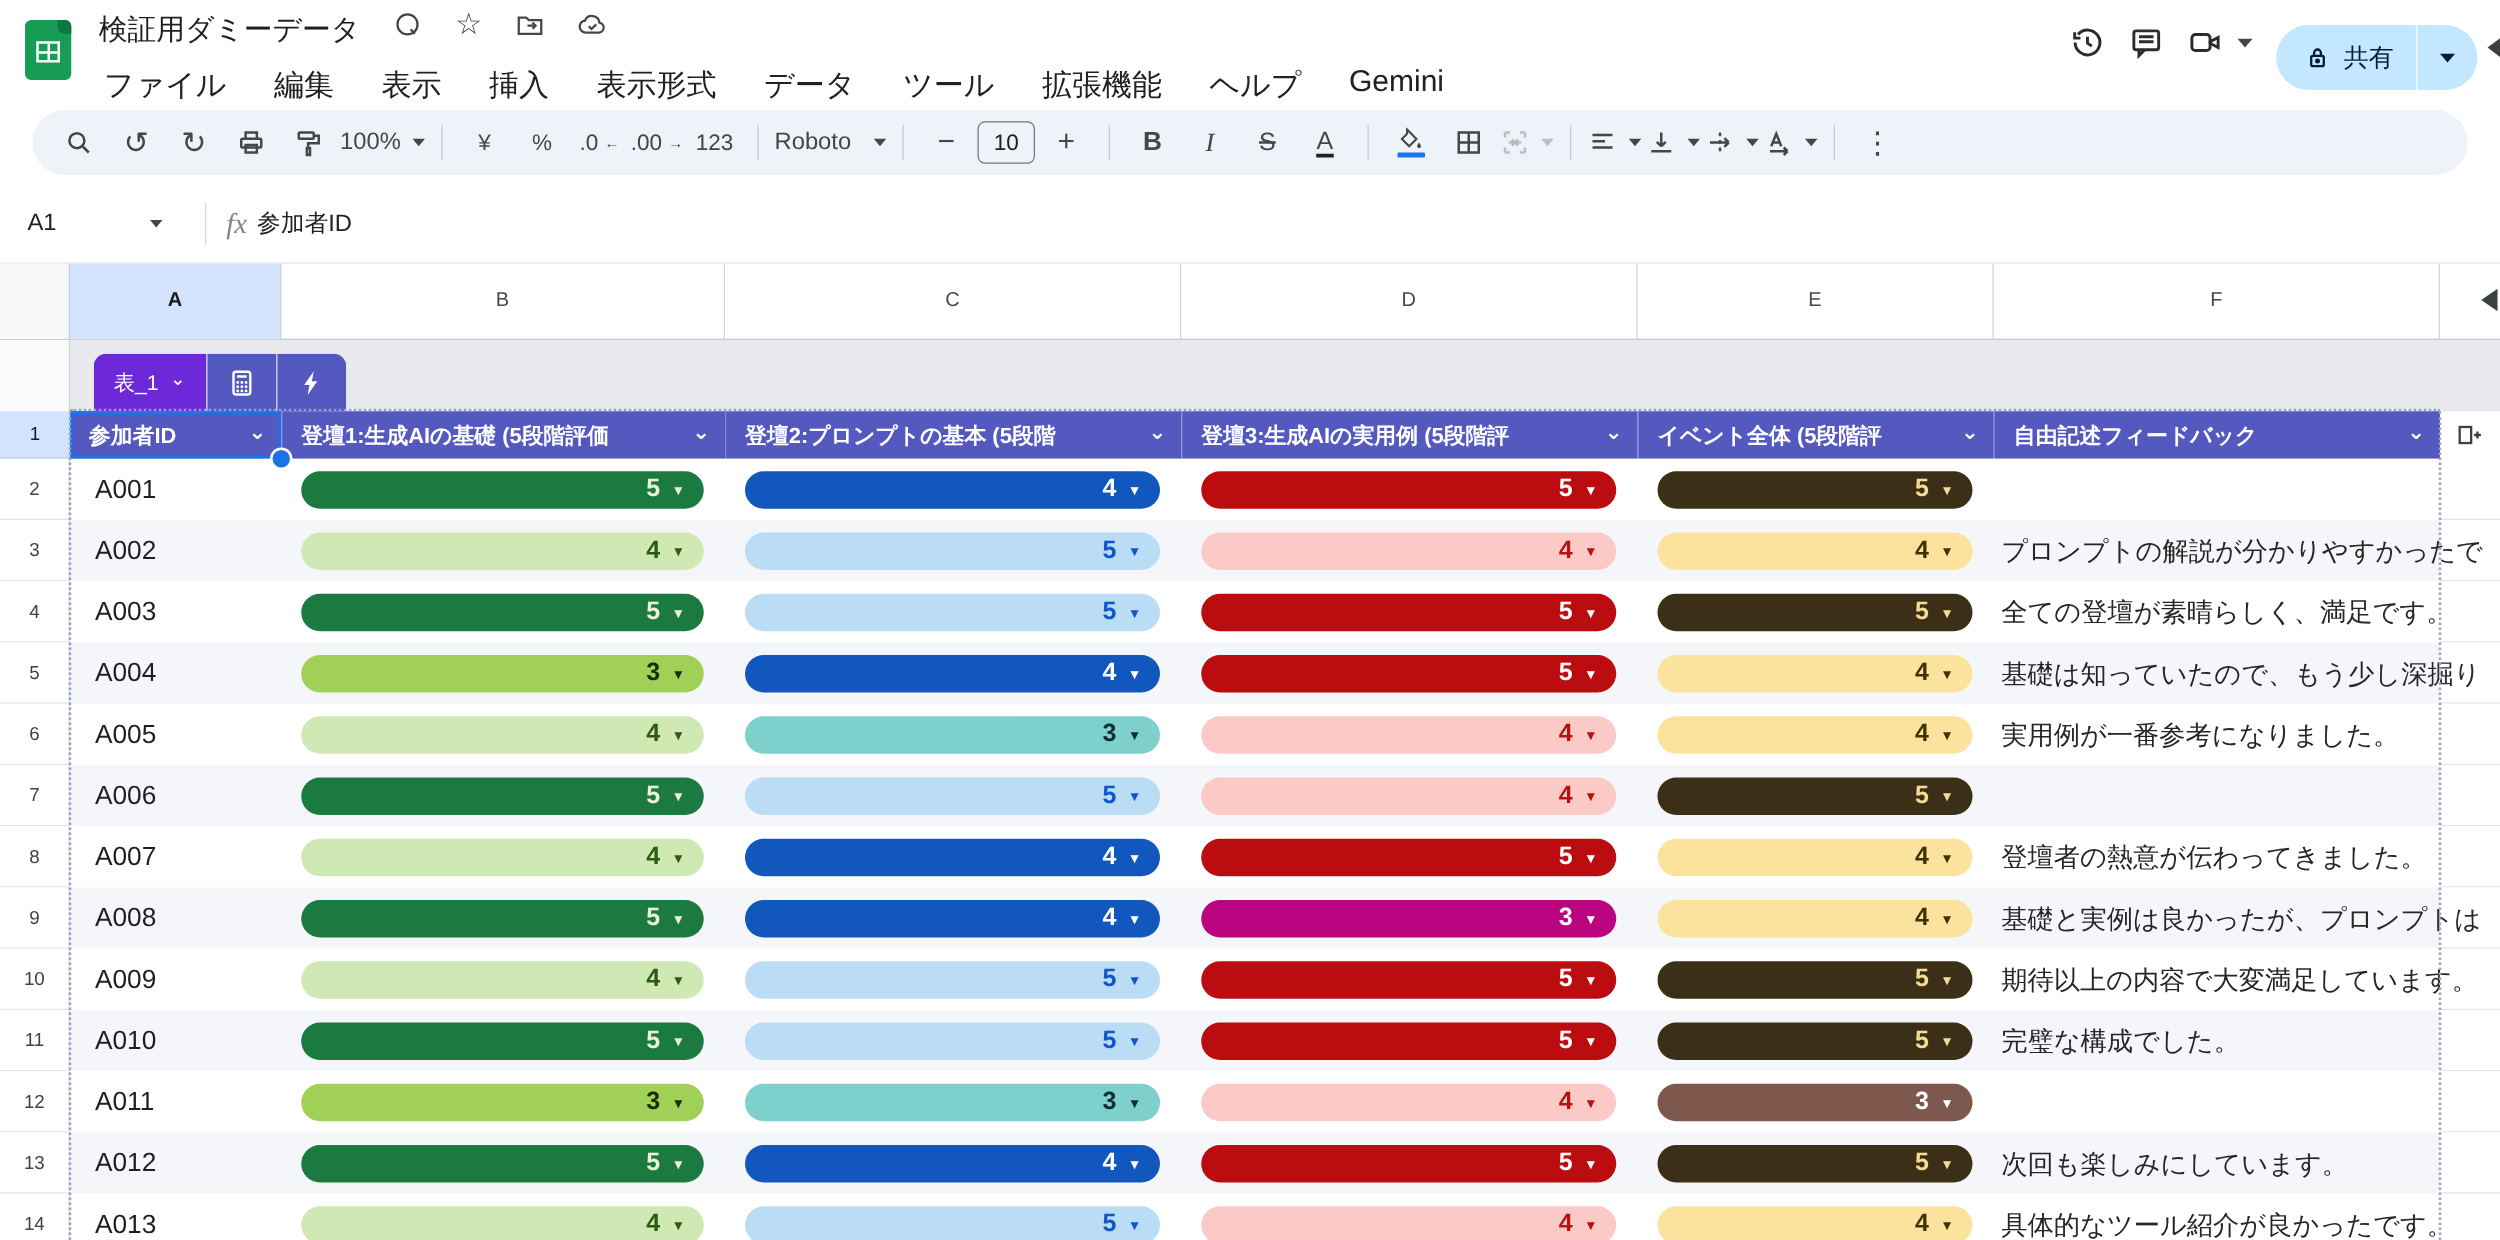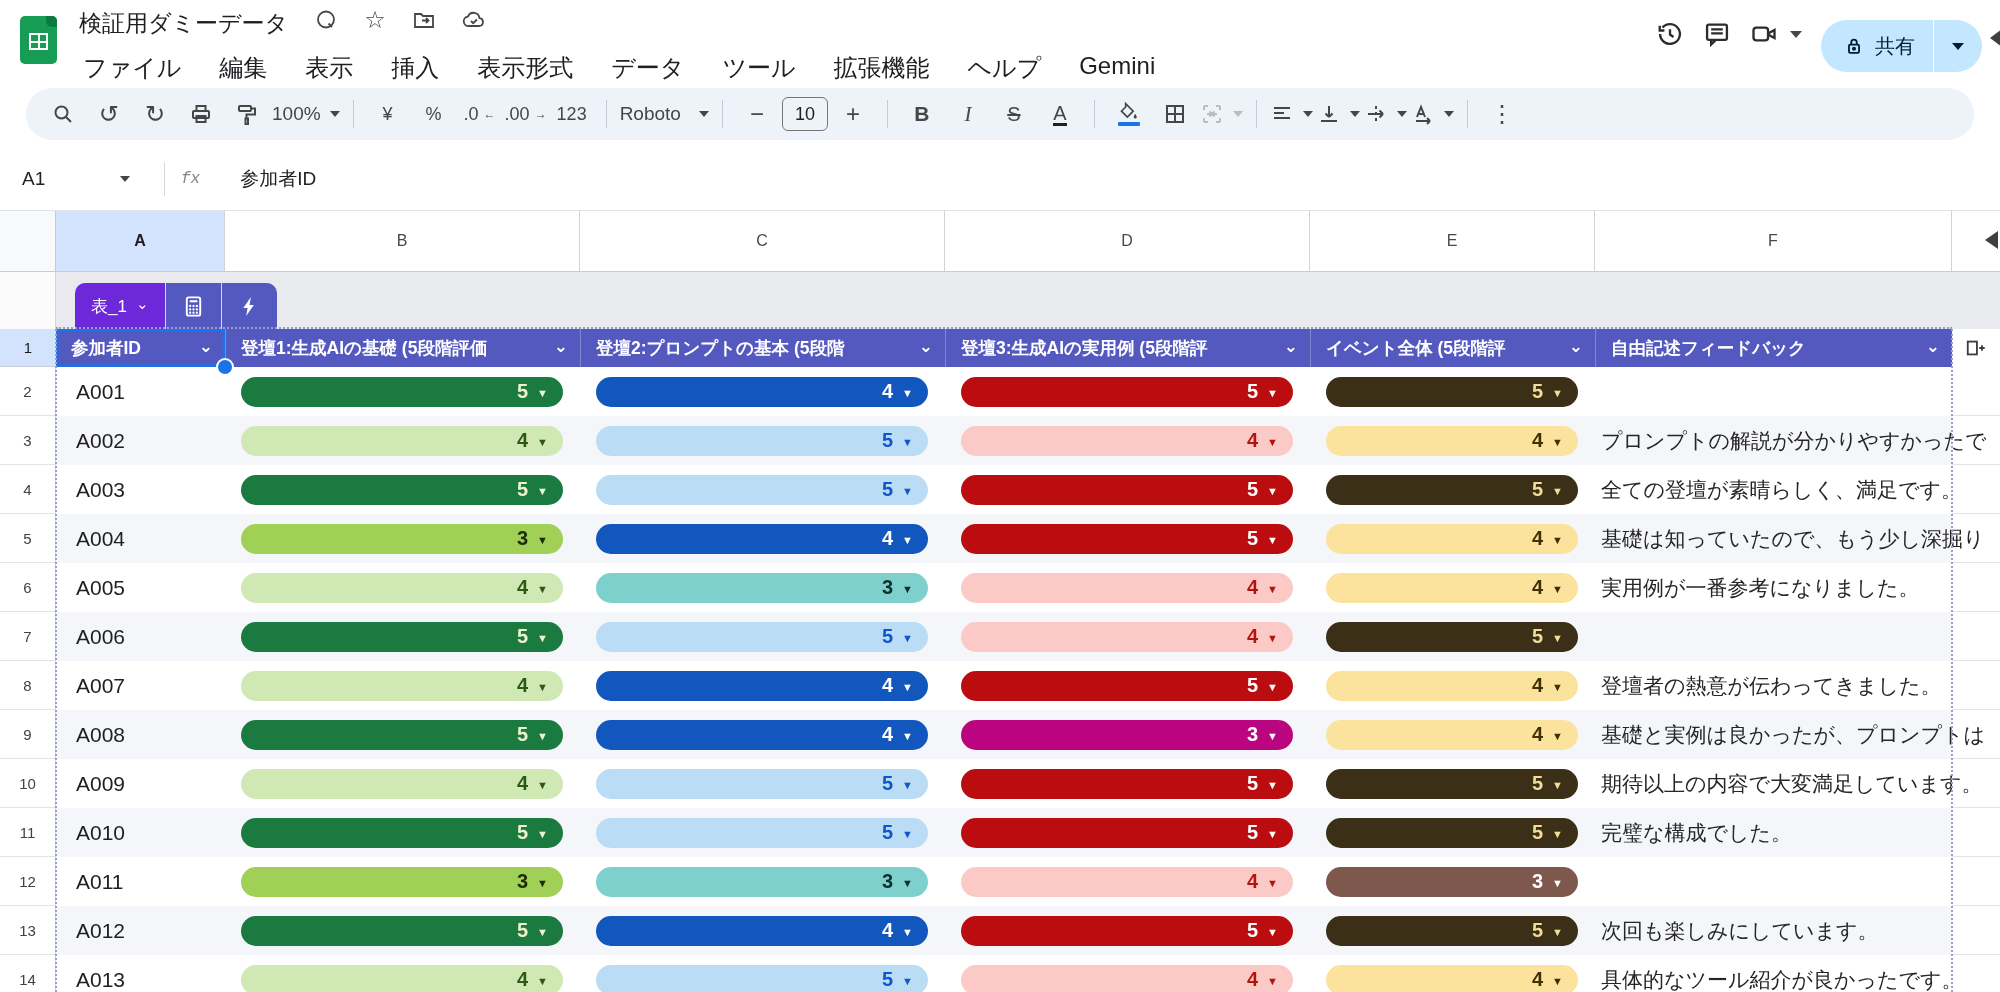--- a/index.html
+++ b/index.html
@@ -56,21 +56,21 @@
   .fill-stack { display:flex; flex-direction:column; align-items:center; gap:2px; }
   .fill-bar { width:22px; height:4px; background:#1a73e8; border-radius:1px; }
   .disabled { color:#b9bdc4; }
   .disabled .tb-ico { color:#b9bdc4; }
   .more-dots { font-size:24px; color:#444746; letter-spacing:0; }
 
   
   .formula-bar { height:63px; display:flex; align-items:center; padding-left:22px; border-bottom:1px solid #e0e3e7; position:relative; }
   .name-box { width:118px; display:flex; align-items:center; justify-content:space-between; font-size:19px; color:#202124; padding-right:10px; }
   .fb-div { width:1px; height:34px; background:#d5d8dd; margin:0 16px 0 24px; }
-  .fx { font-style:italic; font-family:Liberation Mono, monospace; font-size:16px; color:#80868b; margin-right:40px; }
+  .fx { font-style:italic; font-family:Liberation Serif, serif; font-size:23px; color:#80868b; margin-right:8px; }
   .fb-value { font-size:19px; color:#202124; }
 
   
   .col-strip { height:61px; position:relative; background:#fff; border-bottom:1px solid #c9cccf; }
   .corner-cell { position:absolute; left:0; top:0; width:56px; height:100%; background:#f8f9fa; border-right:1px solid #c9cccf; }
   .col-cell { position:absolute; top:0; height:100%; display:flex; align-items:center; justify-content:center; font-size:16px; color:#45494d; border-right:1px solid #d0d3d7; }
   .col-cell.selected { background:#d3e3fd; color:#1b1b1b; font-weight:bold; }
   .side-arrow { position:absolute; right:2px; top:20px; width:0; height:0; border-top:9px solid transparent; border-bottom:9px solid transparent; border-right:13px solid #3c4043; }
 
   

